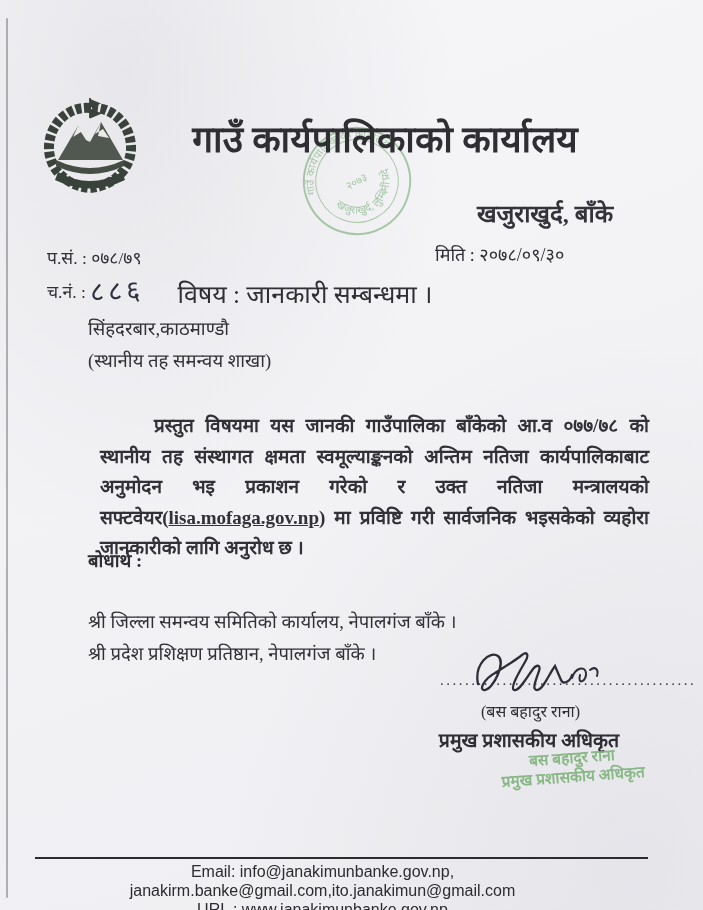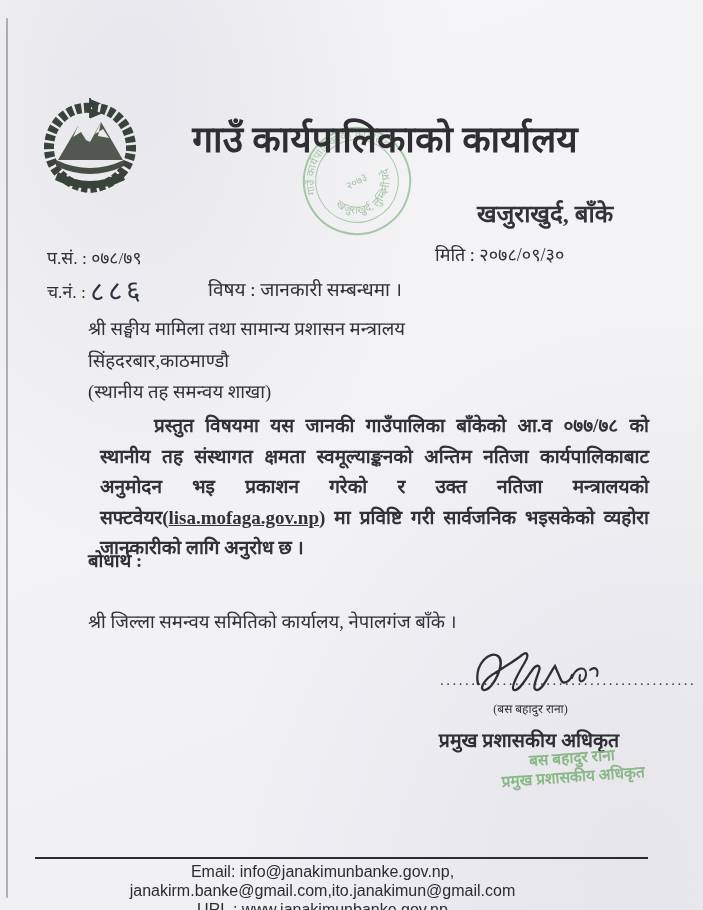--- a/index.html
+++ b/index.html
@@ -22,29 +22,29 @@
   .title2{left:110px;top:112px;width:550px;font-size:37px;font-weight:600;color:#2e2e33;}
   .addr1{left:430px;top:160px;width:230px;font-size:24px;font-weight:700;color:#33333a;margin-top:36px;}
   .addr2{left:440px;top:189px;width:210px;font-size:17px;font-weight:600;color:#3a3a40;}
   .emblem{left:38px;top:96px;}
   .round-stamp{left:298px;top:122px;width:118px;height:118px;opacity:0.55;transform:rotate(-28deg);}
   .meta{font-size:17.5px;color:#303036;margin-top:26px;}
   .ref{left:47px;top:219px;}
   .date{left:435px;top:216px;font-size:18px;}
   .chalani{left:47px;top:243px;}
   .hand{display:inline-block;font-size:27px;color:#2e3340;transform:rotate(-2deg) translateY(2px);letter-spacing:4px;font-weight:500;}
-  .subject{left:100px;top:276px;width:410px;font-size:19px;color:#2f2f35;}
+  .subject{left:100px;top:276px;width:410px;font-size:25px;color:#2f2f35;}
   .addressee{left:88px;top:314px;width:520px;font-size:18.5px;line-height:31.5px;color:#303036;}
   .body-par{left:100px;top:411px;width:549px;font-size:19px;line-height:30.5px;text-align:justify;text-indent:54px;color:#313137;font-weight:bold;}
   .body-par .link{text-decoration:underline;}
   .cc-head{left:88px;top:547px;font-size:18.5px;font-weight:700;color:#2e2e34;}
   .cc-item{left:88px;width:540px;font-size:18.5px;color:#303036;}
   .sig-scribble{left:468px;top:644px;}
   .sig-dots{left:440px;top:672px;width:256px;font-size:15px;letter-spacing:2.5px;color:#3a3a40;white-space:nowrap;overflow:hidden;}
-  .sig-name{left:428px;top:700px;width:205px;font-size:12px;color:#2f2f35;}
+  .sig-name{left:428px;top:700px;width:205px;font-size:16px;color:#2f2f35;}
   .sig-title{left:415px;top:726px;width:228px;font-size:19.5px;font-weight:600;color:#2e2e34;}
   .green-stamp-text{left:455px;top:748px;width:235px;font-size:15.5px;line-height:19px;color:#7fb37d;transform:rotate(-4deg);opacity:0.9;font-weight:600;}
   .footer-line{left:35px;top:857px;width:613px;height:2px;background:#2c2c30;}
   .footer-text{left:0px;top:862px;width:645px;font-family:"Liberation Sans","DejaVu Sans",sans-serif;font-size:16px;line-height:19px;color:#2c2c30;}
   .stamp-green{fill:none;stroke:#69a569;}
   .stamp-txt{fill:#69a569;font-size:11px;font-family:"Liberation Serif",serif;}
 </style>
 </head>
 <body>
 
@@ -87,31 +87,31 @@
     <span>२०७८/०९/३०</span>
   </div>
   <div class="abs meta chalani">
     <span>च.नं. :</span>
     <span class="hand">८८६</span>
   </div>
 
   <div class="abs ctr subject">विषय : जानकारी सम्बन्धमा ।</div>
 
   <div class="abs addressee">
-    <div>श्री सङ्घीय मामिला तथा सामान्य प्रशासन मन्त्रालय</div>
     <div>सिंहदरबार,काठमाण्डौ</div>
     <div>(स्थानीय तह समन्वय शाखा)</div>
   </div>
 
   <div class="abs body-par">
     <span>प्रस्तुत विषयमा यस जानकी गाउँपालिका बाँकेको आ.व ०७७/७८ को स्थानीय तह संस्थागत क्षमता स्वमूल्याङ्कनको अन्तिम नतिजा कार्यपालिकाबाट अनुमोदन भइ प्रकाशन गरेको र उक्त नतिजा मन्त्रालयको सफ्टवेयर(</span><span class="link">lisa.mofaga.gov.np</span><span>) मा प्रविष्टि गरी सार्वजनिक भइसकेको व्यहोरा जानकारीको लागि अनुरोध छ ।</span>
   </div>
 
   <div class="abs cc-head">बोधार्थ :</div>
   <div class="abs cc-item" style="top:608px;">श्री जिल्ला समन्वय समितिको कार्यालय, नेपालगंज बाँके ।</div>
+  <div class="abs cc-item" style="top:640px;">श्री प्रदेश प्रशिक्षण प्रतिष्ठान, नेपालगंज बाँके ।</div>
 
   <svg class="abs sig-scribble" width="140" height="56" viewBox="0 0 140 56">
     <path d="M10,40 C6,20 22,6 30,12 C38,18 26,44 17,46 C10,47 16,35 27,29 C38,22 48,16 54,11 C58,7 62,10 57,18 C50,30 42,44 46,46 C51,48 59,33 65,25 C69,20 73,21 71,27 C67,38 64,46 69,46 C75,46 81,30 87,22 L93,36 C95,41 102,38 104,31" stroke="#2e2e38" stroke-width="2.3" fill="none" stroke-linecap="round"></path>
     <path d="M104,34 c3,-10 13,-13 14,-5 c1,8 -9,13 -6,2 M122,26 c5,-4 9,-1 7,6" stroke="#2e2e38" stroke-width="2" fill="none" stroke-linecap="round"></path>
   </svg>
   <div class="abs sig-dots">......................................................</div>
   <div class="abs ctr sig-name">(बस बहादुर राना)</div>
   <div class="abs ctr sig-title">प्रमुख प्रशासकीय अधिकृत</div>
   <div class="abs ctr green-stamp-text">
     <div>बस बहादुर राना</div>

